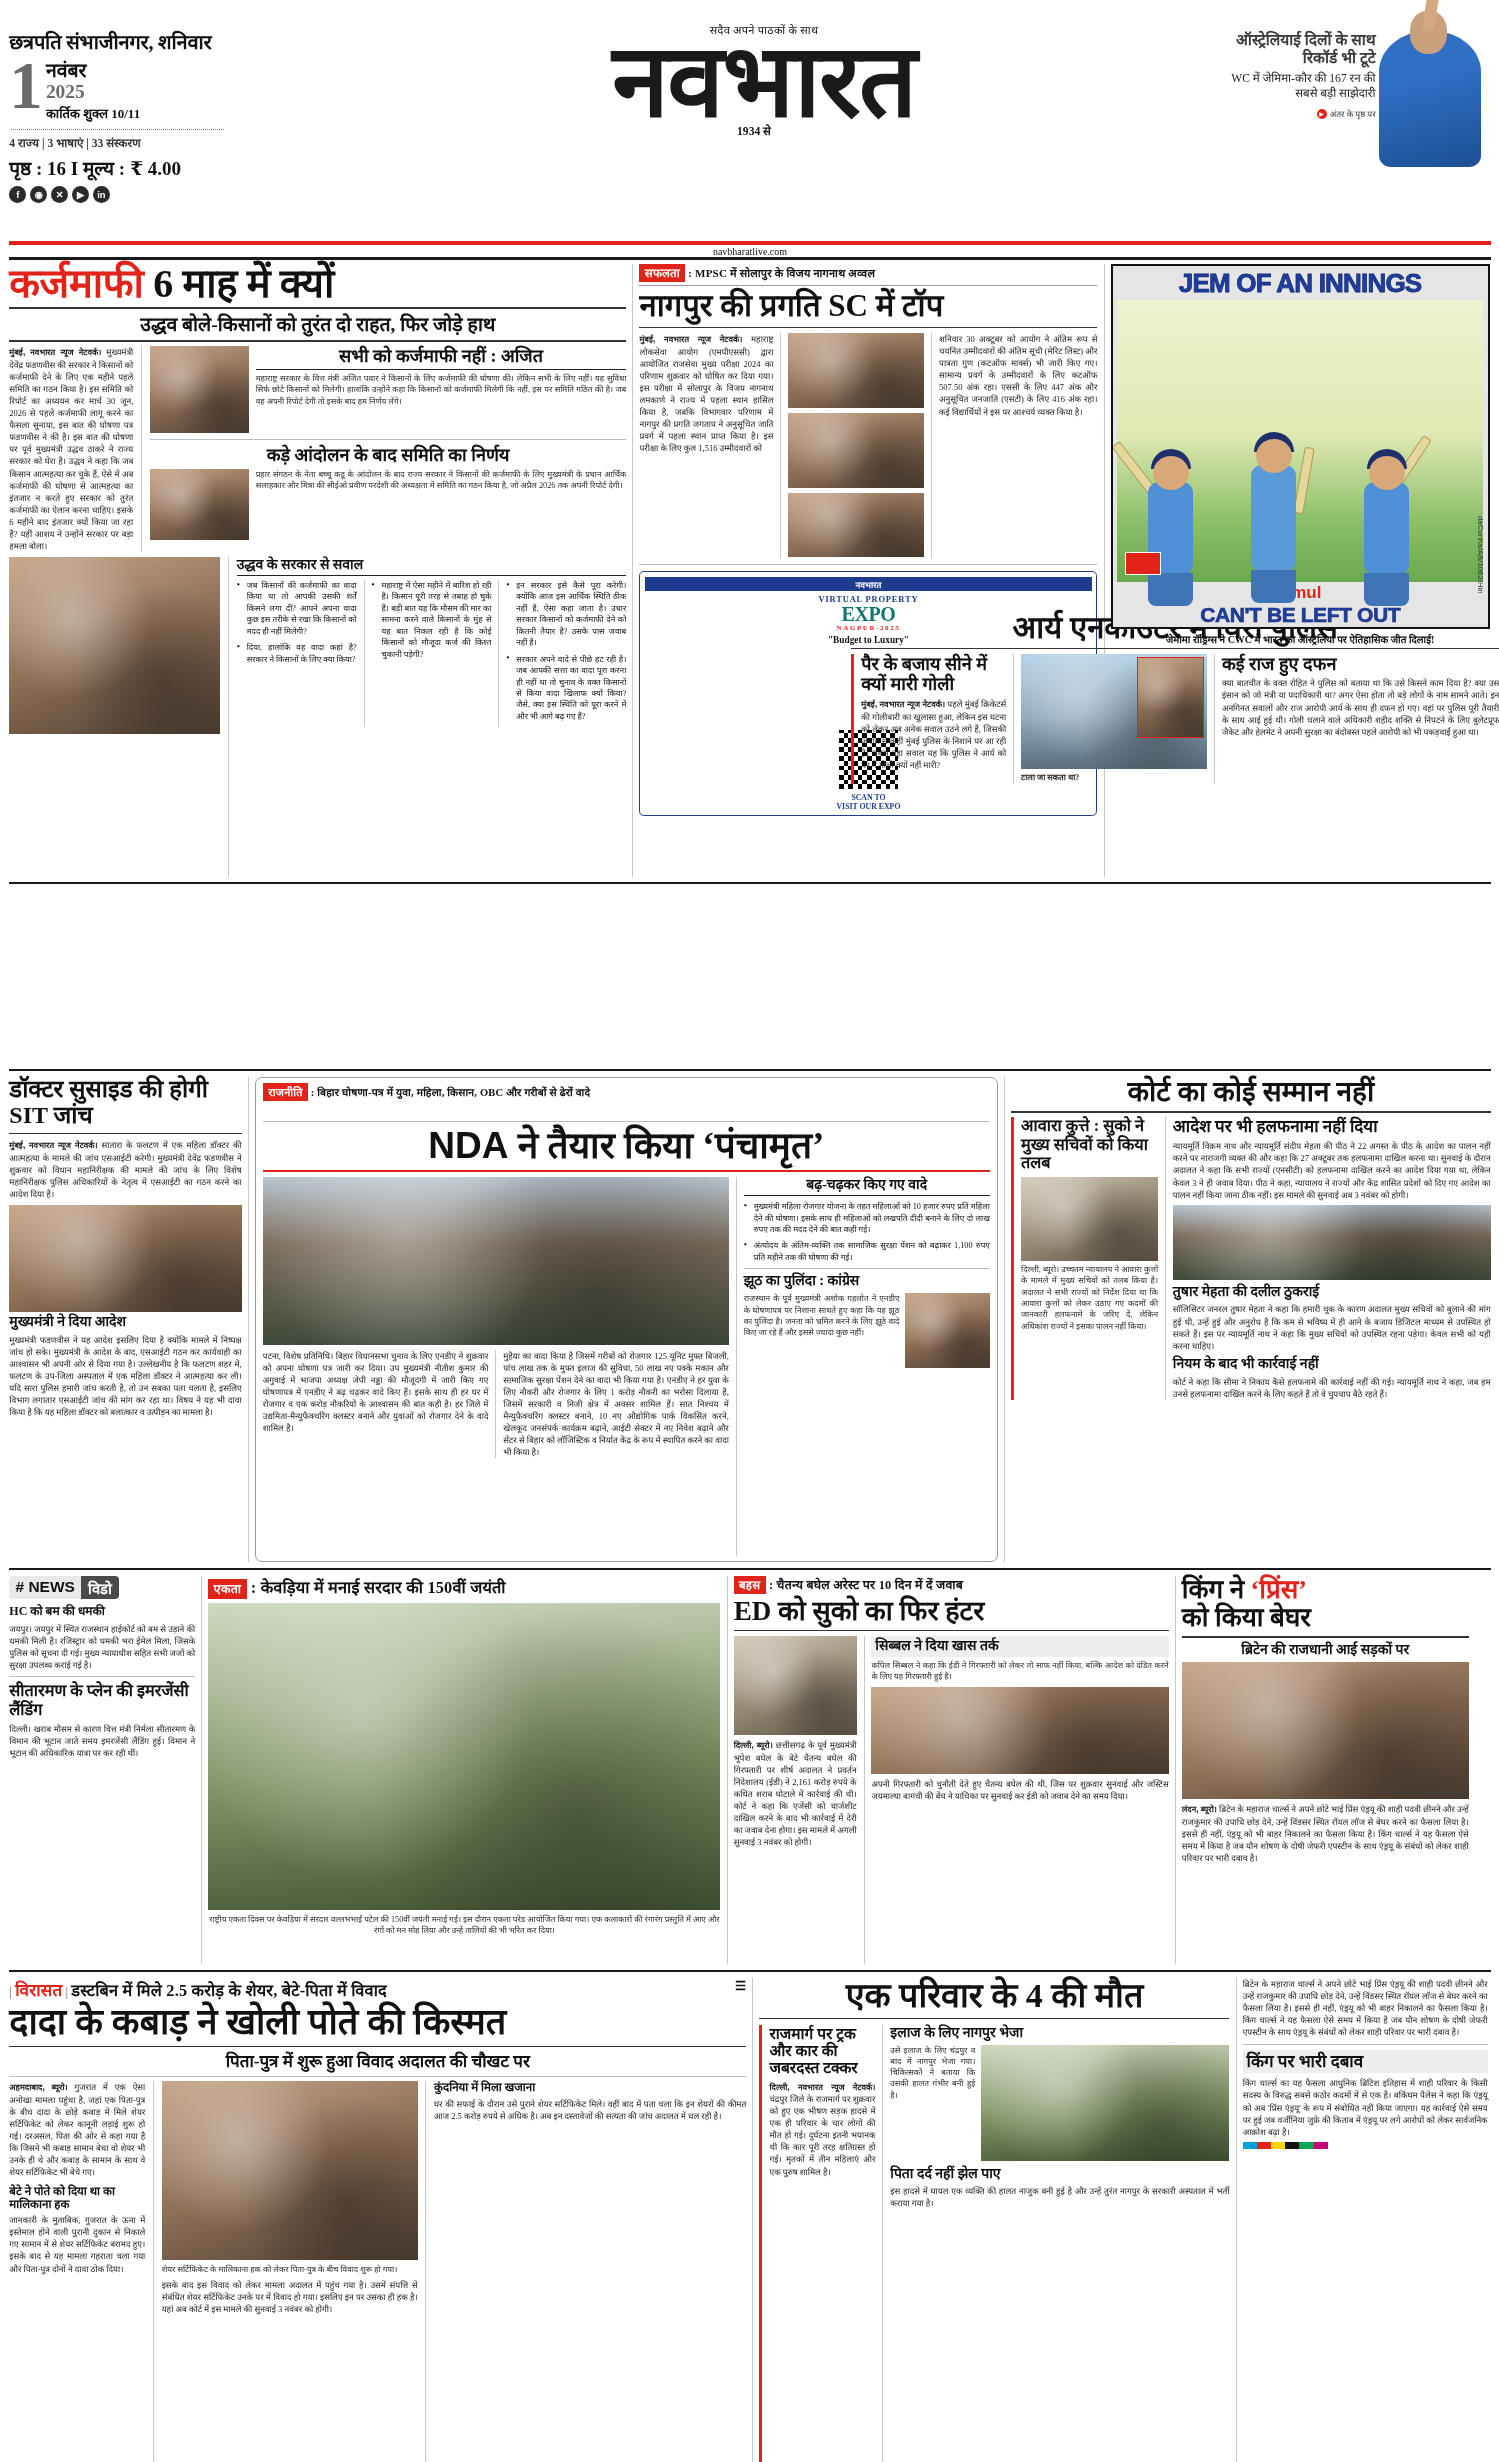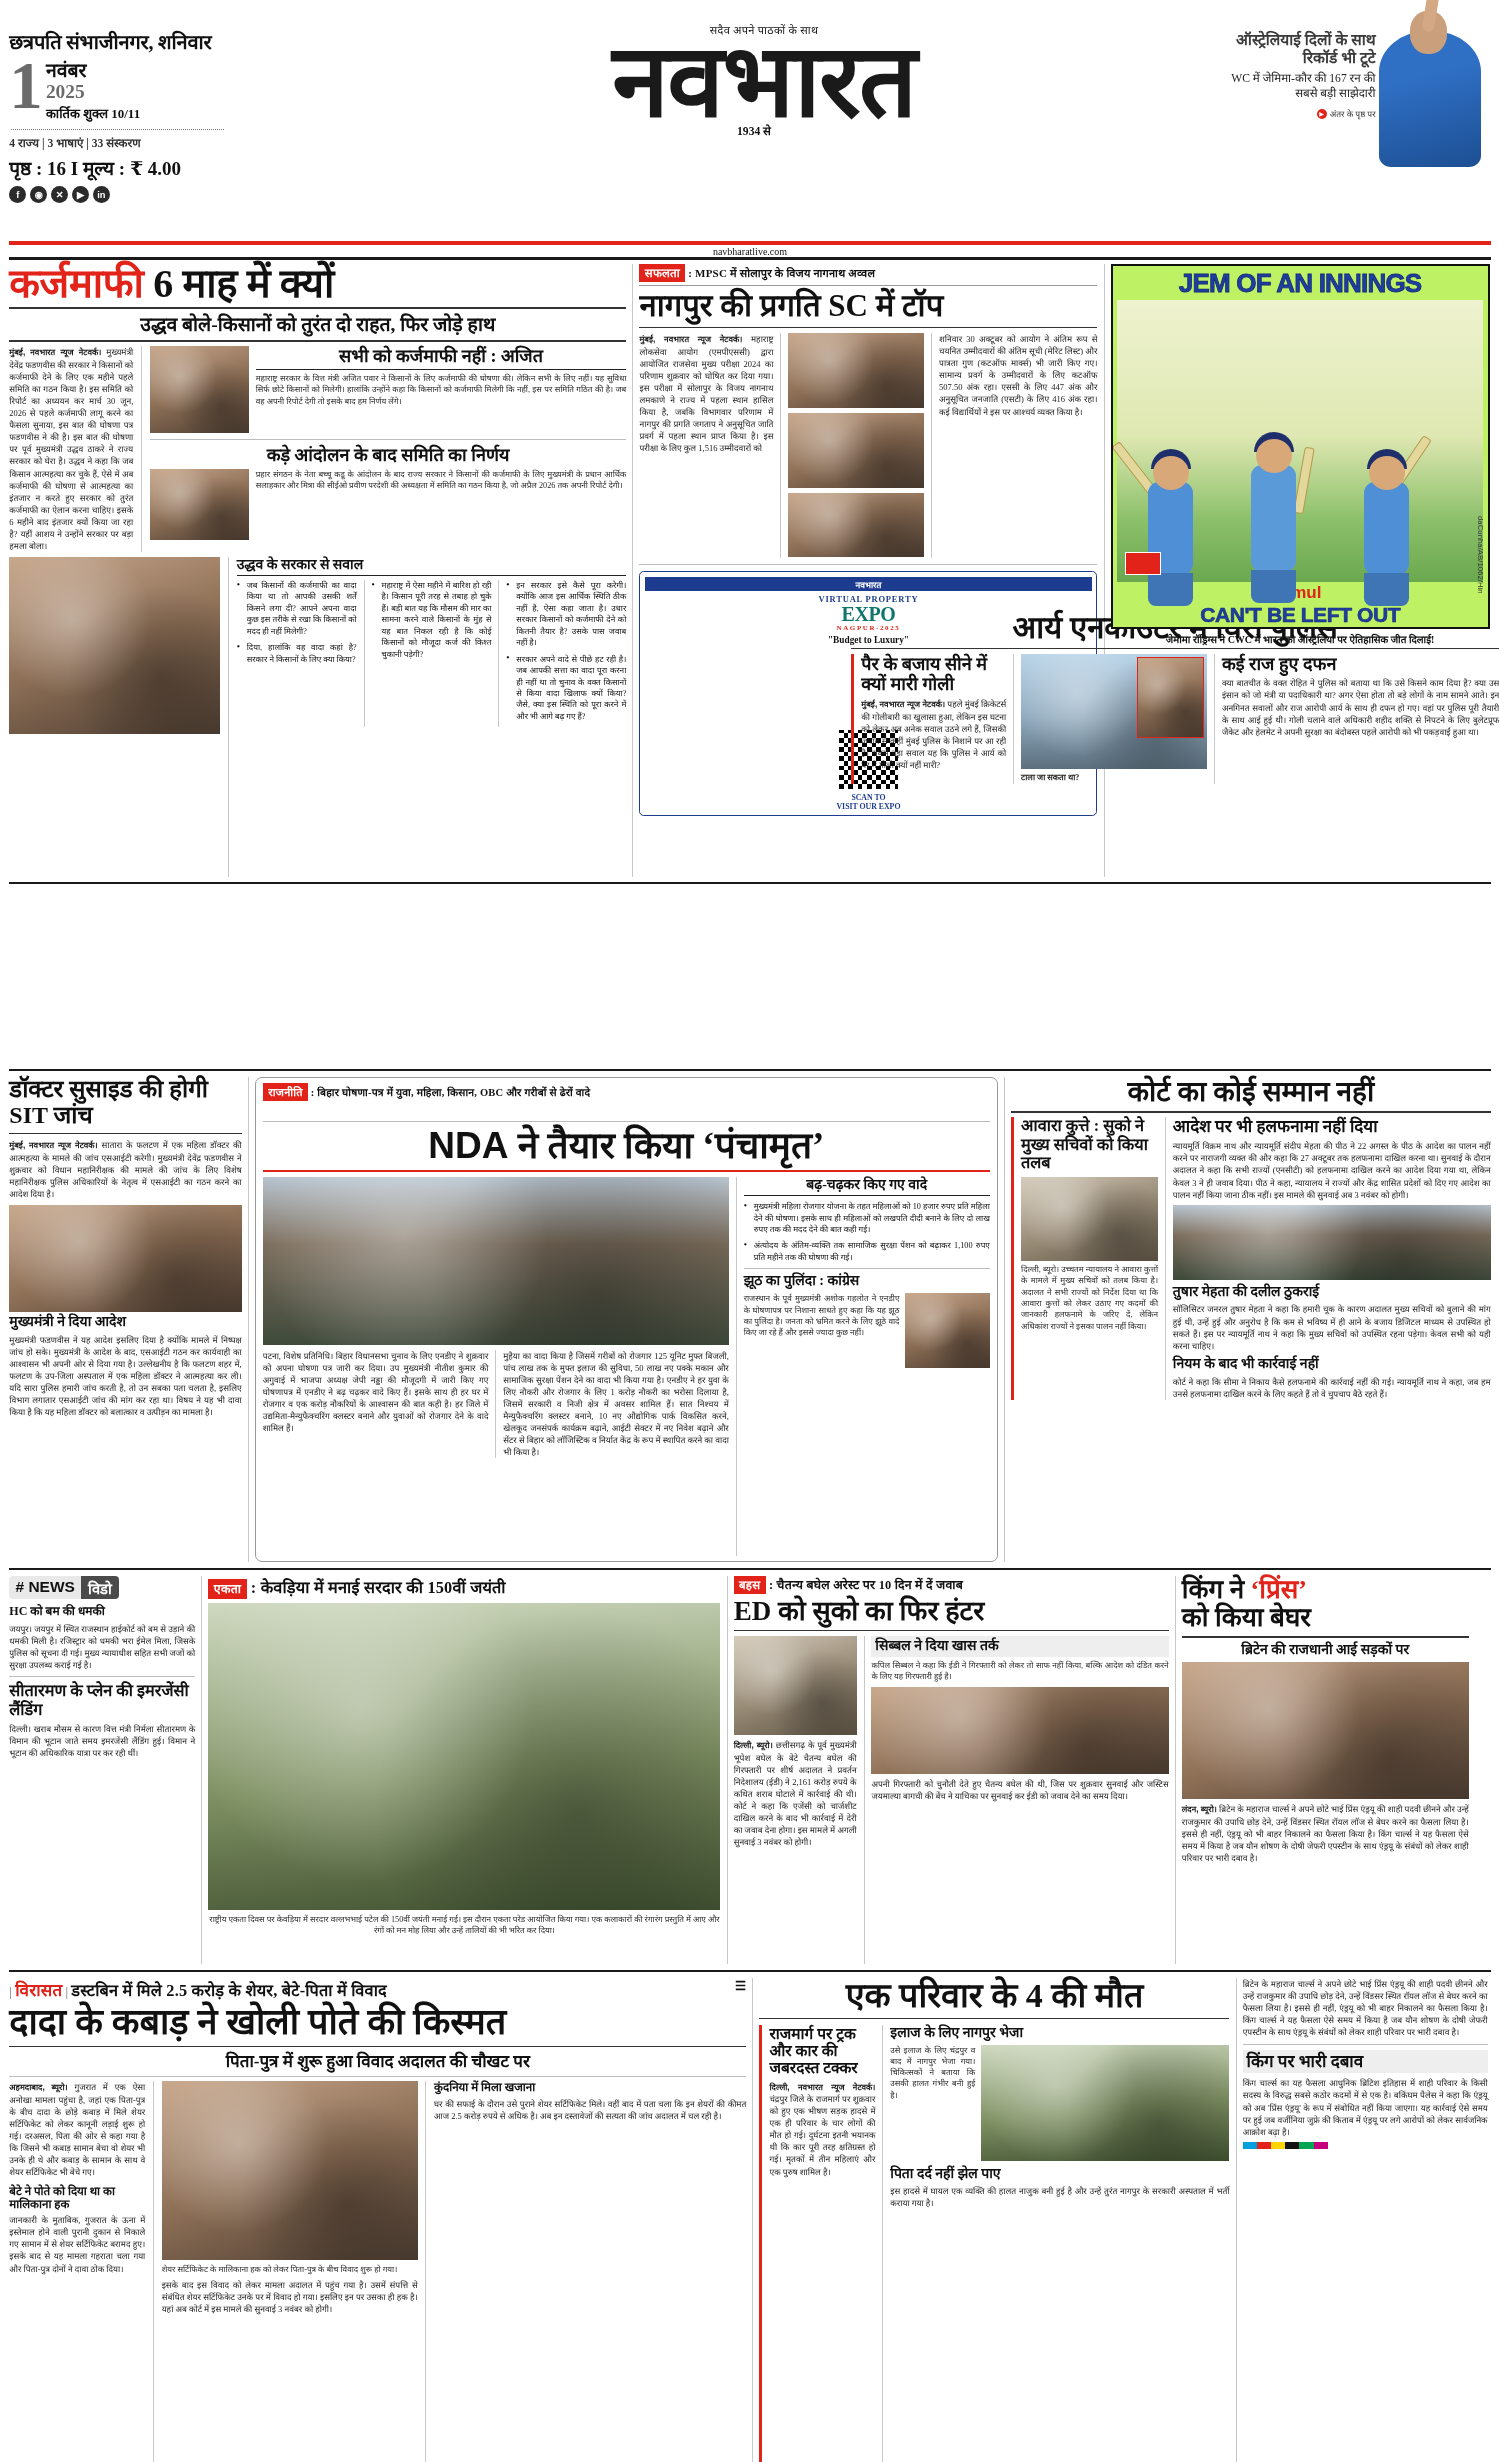--- a/index.html
+++ b/index.html
@@ -131,21 +131,21 @@
   .expo-tag { font-size:9.3px; font-weight:bold; color:#111; margin:2.3px 0;}
   .qr { width:61px;height:61px;margin:2.3px auto;
      background:
        repeating-linear-gradient(90deg,#000 0 4.7px,#fff 4.7px 9.3px),
        repeating-linear-gradient(0deg,#000 0 4.7px,#fff 4.7px 9.3px);
      background-blend-mode:difference; border:1.6px solid #fff;}
   .expo-b { font-size:7.8px; font-weight:bold; color:#1d3c8f;}
 
   
   .amul {
-    border:2.3px solid #111; background:#bef264; position:relative; overflow:hidden;
+    border:2.3px solid #111; background:#e5e5e5; position:relative; overflow:hidden;
   }
   .amul-title {
     font-family:"Liberation Sans",sans-serif; color:#1f3fa0; font-weight:bold;
     font-size:26px; text-align:center; letter-spacing:-0.8px; -webkit-text-stroke:0.8px #142b76;
     margin-top:1.6px;
   }
   .amul-field {
     height:233px; margin:1.6px 4.7px;
     background:linear-gradient(180deg,#eef2cf 0%, #dfe8b2 48%, #8cc06a 78%, #6aa84f 100%);
     position:relative;

